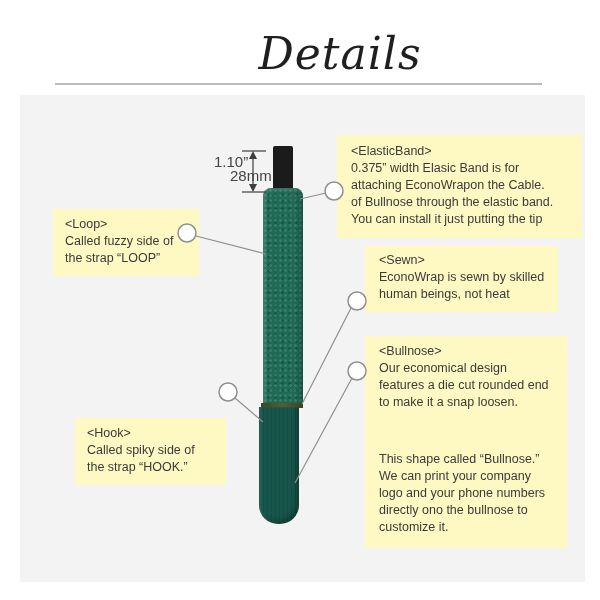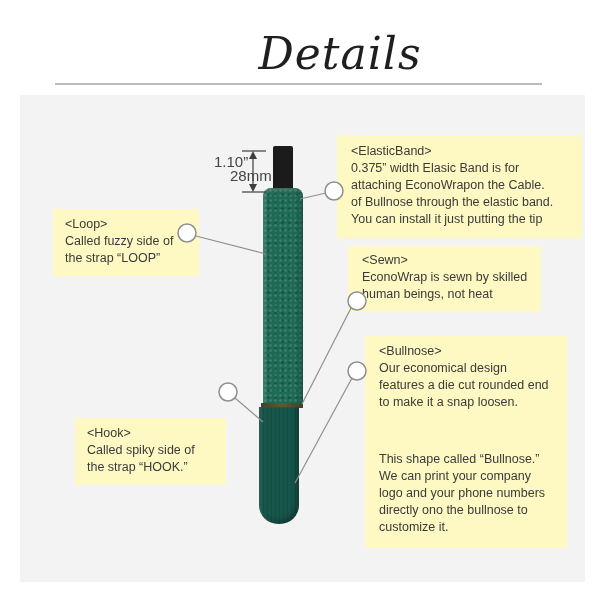--- a/index.html
+++ b/index.html
@@ -34,21 +34,21 @@
     position:absolute;
     background:#fef9c3;
     font-size:12.5px;
     line-height:17px;
     color:#3a3a3a;
   }
   .callout-box div { white-space:nowrap; }
   .box-loop     { left:53px;  top:209px; width:146px; padding:7px 0 9px 12px; }
   .box-hook     { left:75px;  top:372px; width:151px; padding:7px 0 9px 12px;margin-top:46px; }
   .box-elastic  { left:337px; top:135px; width:245px; padding:8px 0 10px 14px; }
-  .box-sewn     { left:348px; top:246px; width:193px; padding:6px 0 9px 14px; }
+  .box-sewn     { left:365px; top:246px; width:193px; padding:6px 0 9px 14px; }
   .box-bullnose { left:365px; top:336px; width:202px; padding:7px 0 12px 14px; }
   .extra-para { margin-top:40px; }
 
   
   .elastic-band {
     position:absolute; left:273px; top:146px; width:20px; height:50px;
     background:#1b1b1b; border-radius:2px 2px 0 0;
   }
   .strap-loop {
     position:absolute; left:263px; top:188px; width:40px; height:218px;

